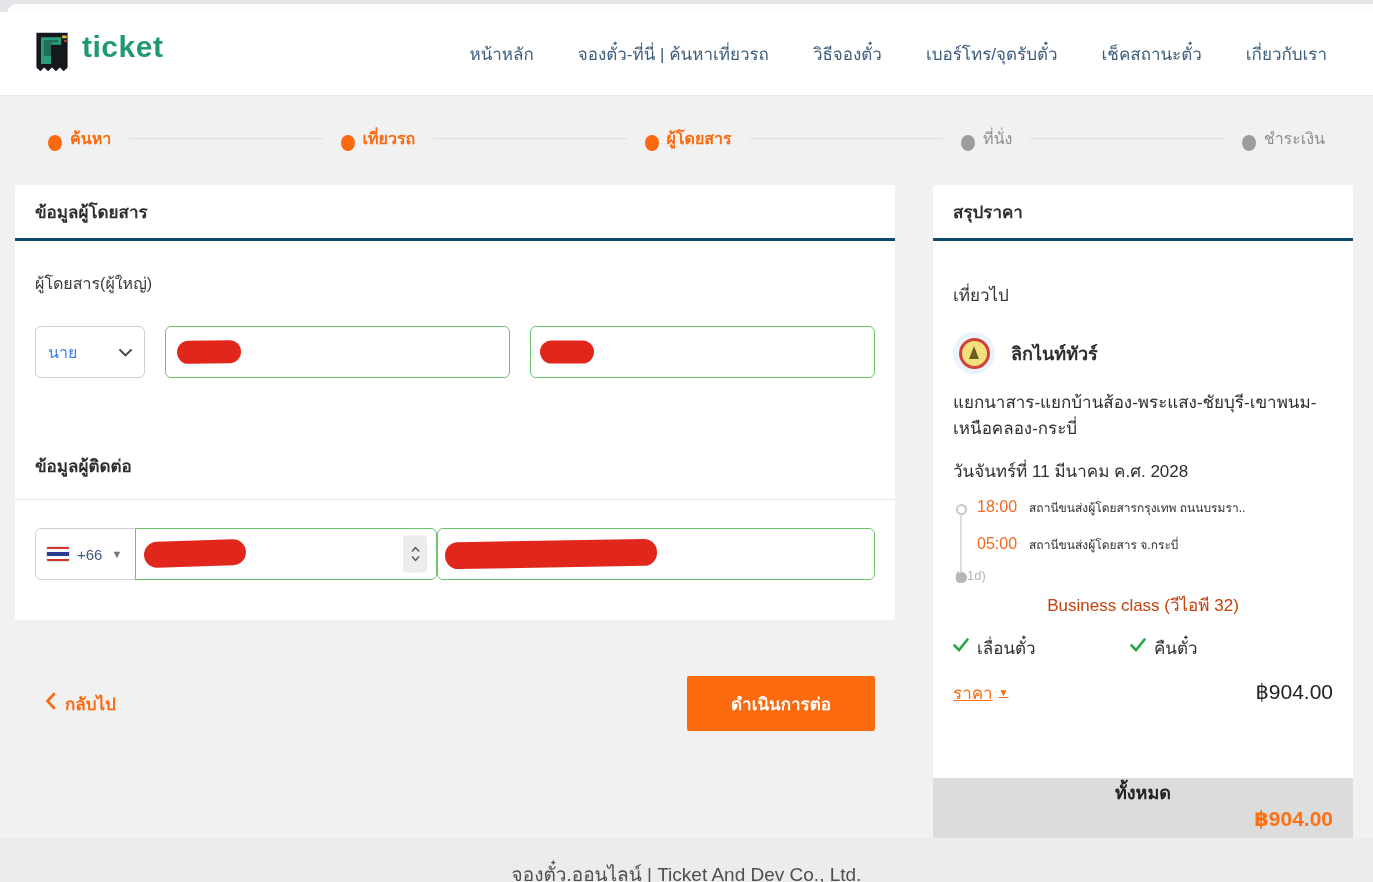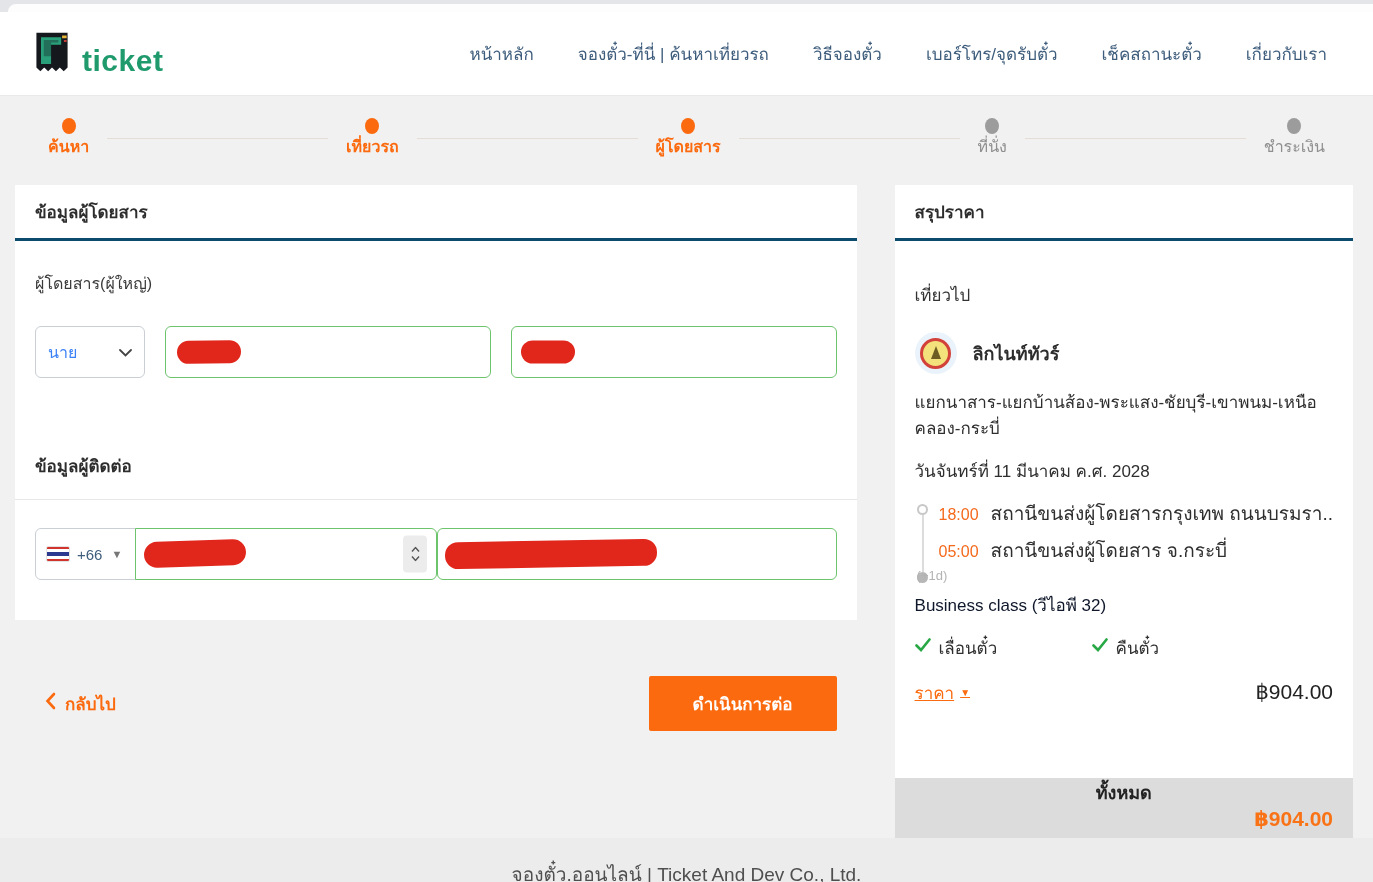--- a/index.html
+++ b/index.html
@@ -11,31 +11,31 @@
   }
   
   .top-strip { height:12px; background:#e3e5e8; position:relative; flex:0 0 auto;}
   .top-strip .strip-page { position:absolute; left:8px; right:0; top:4px; bottom:0; background:#fdfdfd; border-radius:10px 0 0 0; }
 
   
   header {
     height:84px; background:#fff; border-bottom:1px solid #e9e9e9;
     display:flex; align-items:center; padding:0 46px 0 30px; flex:0 0 auto;
   }
-  .brand { display:flex; align-items:flex-end; gap:8px; cursor:pointer; }
+  .brand { display:flex; align-items:flex-start; gap:8px; cursor:pointer; }
   .brand-text { color:#1f9a6d; font-size:30px; font-weight:bold; letter-spacing:0.5px; }
   nav { margin-left:auto; display:flex; align-items:center; gap:44px; }
   nav a { color:#3e5d7c; font-size:17px; text-decoration:none; white-space:nowrap; cursor:pointer; }
 
   
   .stepper {
     margin:22px 0 0; padding:0 48px; height:40px;
     display:flex; align-items:center; flex:0 0 auto;
   }
-  .step { display:flex; align-items:center; gap:0; font-size:16px; font-weight:bold; white-space:nowrap;flex-direction:column; }
+  .step { display:flex; align-items:flex-end; gap:8px; font-size:16px; font-weight:bold; white-space:nowrap; }
   .step .dot { width:14px; height:16px; border-radius:50%; }
   .step.done { color:#fb6a0e; }
   .step.done .dot { background:#fb6a0e; }
   .step.todo { color:#8f8f8f; font-weight:normal; }
   .step.todo .dot { background:#9c9c9c; }
   .step-line { flex:1 1 0; height:1px; background:#e4ddd6; margin:0 18px; }
 
   
   main { display:flex; gap:38px; padding:27px 20px 0 15px; align-items:flex-start; flex:0 0 auto; }
   .col-left { flex:1 1 auto; min-width:0; }
@@ -112,23 +112,23 @@
   .route { margin-top:16px; font-size:17px; color:#2f2f2f; line-height:1.55; }
   .date { margin-top:14px; font-size:17px; color:#2f2f2f; }
   .timeline { display:flex; margin-top:14px; }
   .rail { flex:0 0 12px; display:flex; flex-direction:column; align-items:center; margin:6px 10px 0 2px; }
   .rail .c-open { width:11px; height:11px; border-radius:50%; border:2px solid #c8c8c8; background:#fff; }
   .rail .v-line { width:2px; flex:1 1 auto; background:#dcdcdc; min-height:22px; }
   .rail .c-fill { width:11px; height:11px; border-radius:50%; background:#b7b7b7; }
   .stops { flex:1 1 auto; min-width:0; }
   .stop { display:flex; gap:12px; align-items:baseline; height:37px; }
   .stop .time { color:#f4691c; font-size:16px; flex:0 0 auto; }
-  .stop .station { font-size:19px; color:#2f2f2f; white-space:nowrap; overflow:hidden; }
+  .stop .station { font-size:12px; color:#2f2f2f; white-space:nowrap; overflow:hidden; }
   .day-offset { color:#b3b3b3; font-size:13px; margin:-4px 0 0 -22px; }
-  .bus-class { margin-top:8px; font-size:17px; color:#0f172a; }
+  .bus-class { margin-top:8px; font-size:17px; color:#c2410c;text-align:center; }
   .perks { display:flex; margin-top:16px; }
   .perk { display:flex; align-items:center; gap:8px; font-size:17px; color:#2f2f2f; flex:0 0 177px; }
   .price-row { display:flex; align-items:center; margin-top:18px; }
   .price-link { color:#fb6a0e; font-size:17px; text-decoration:underline; cursor:pointer; display:flex; align-items:center; gap:6px; }
   .price-link .caret { font-size:10px; text-decoration:none; }
   .price-val { margin-left:auto; font-size:21px; color:#222; }
   .total-row {
     margin-top:42px; height:60px; background:#dcdcdc; display:flex; align-items:center;
     padding:0 20px; font-size:18px; font-weight:bold; color:#222;flex-direction:column;
   }

